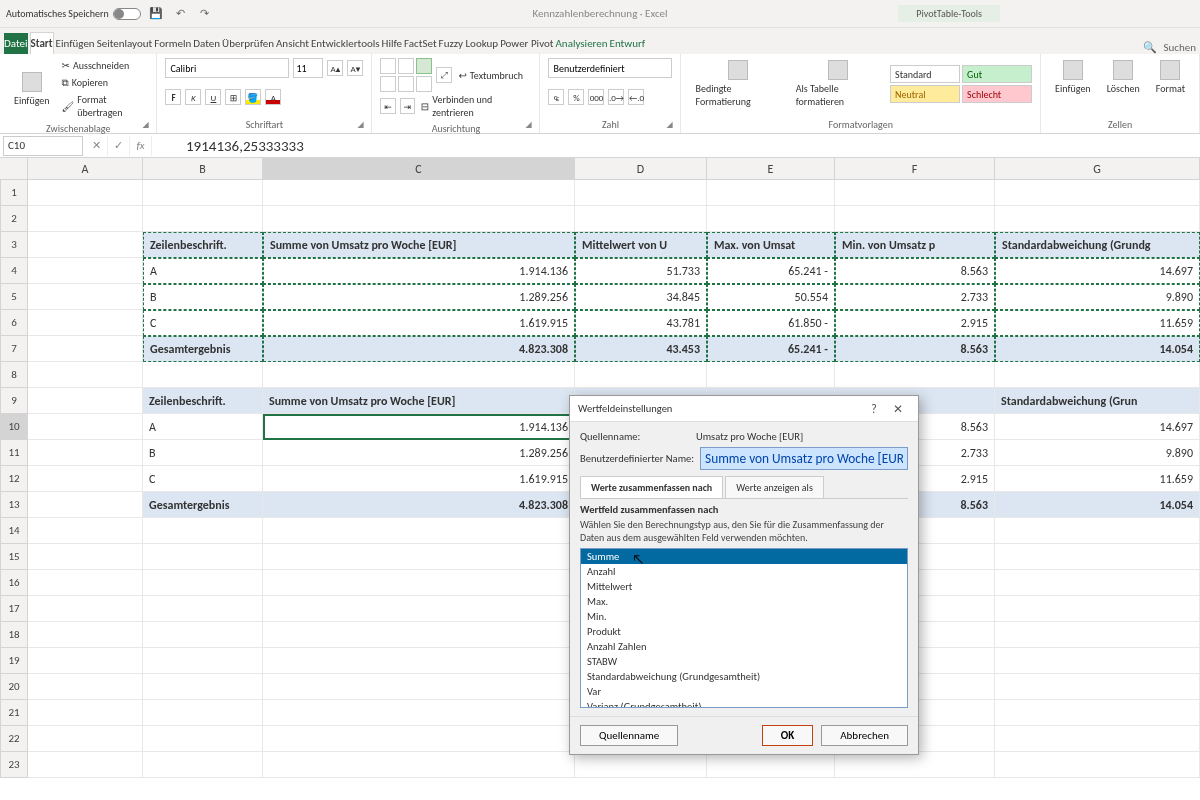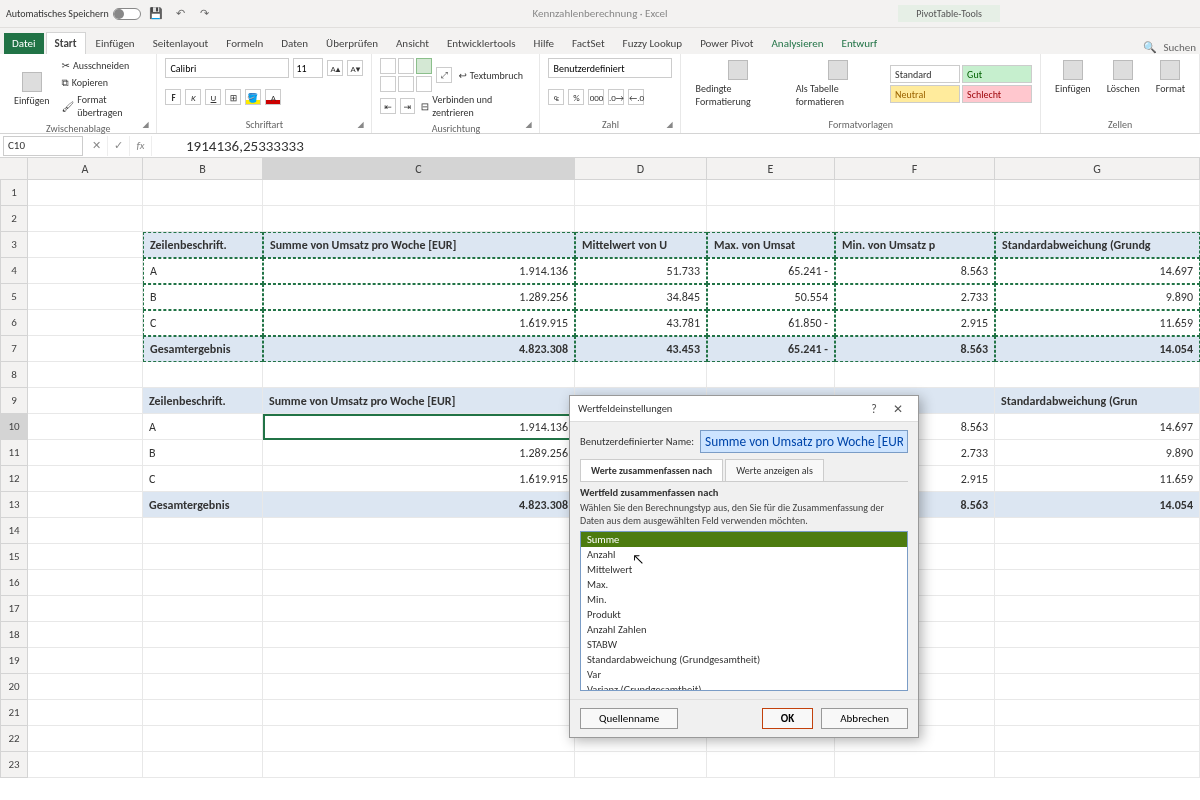--- a/index.html
+++ b/index.html
@@ -9,21 +9,21 @@
 .titlebar { height: 28px; background: #f3f2f1; display: flex; align-items: center; padding: 0 6px; gap: 8px; border-bottom: 1px solid #e1dfdd; }
 .autosave { display:flex; align-items:center; gap:4px; font-size:10px; }
 .toggle { width: 28px; height: 12px; border: 1px solid #888; border-radius: 6px; position: relative; background:#fff; }
 .toggle::after { content:''; position:absolute; width:10px; height:10px; background:#888; border-radius:50%; }
 .qat-icon { width:16px; height:16px; display:inline-flex; align-items:center; justify-content:center; color:#666; }
 .doc-title { position:absolute; left:50%; transform:translateX(-50%); color:#888; font-size:11px; }
 .pivot-tools { position:absolute; right:200px; background:#e6efe6; padding: 2px 18px; font-size:10px; color:#555; }
 
 
 .ribbon-tabs { height: 26px; background: #f3f2f1; display: flex; align-items: flex-end; padding: 0 4px; gap:2px; }
-.ribbon-tab { padding: 4px 8px; font-size: 11px; color: #444; cursor: pointer; }
+.ribbon-tab { padding: 4px 0; font-size: 11px; color: #444; cursor: pointer; }
 .ribbon-tab.file { background: #217346; color: #fff; }
 .ribbon-tab.active { background: #fff; border: 1px solid #d4d4d4; border-bottom: none; font-weight: 600; }
 .ribbon-tab.contextual { color: #217346; }
 .search-box { margin-left: auto; display: flex; align-items: center; gap: 6px; color:#666; }
 
 
 .ribbon { height: 80px; background: #fff; border-bottom: 1px solid #d4d4d4; display:flex; }
 .ribbon-group { border-right: 1px solid #e8e8e8; padding: 4px 8px 2px 8px; display:flex; flex-direction:column; justify-content:space-between; position:relative; }
 .ribbon-group-label { text-align:center; font-size:10px; color:#666; padding-top:2px; }
 .ribbon-row { display:flex; align-items:center; gap:4px; }
@@ -89,21 +89,21 @@
 .dlg-label { min-width:110px; }
 .dlg-input { flex:1; border:1px solid #7a9cc6; background:#fff; padding:2px 4px; color:#0046aa; }
 .dlg-input.sel { background:#cde4ff; }
 .dlg-tabs { display:flex; border-bottom:1px solid #ccc; margin:6px 0 4px 0; }
 .dlg-tab { padding:4px 10px; border:1px solid #ccc; border-bottom:none; margin-right:2px; background:#f8f8f8; font-size:10px; cursor:pointer; }
 .dlg-tab.active { background:#fff; font-weight:600; }
 .dlg-section-lbl { font-weight:600; margin:4px 0 2px 0; }
 .dlg-desc { font-size:10px; color:#444; margin-bottom:4px; }
 .dlg-listbox { border:1px solid #7a9cc6; background:#fff; height:160px; overflow-y:auto; }
 .dlg-listitem { padding:1px 6px; font-size:10.5px; cursor:pointer; }
-.dlg-listitem.selected { background:#4d7c0f; color:#fff; }
+.dlg-listitem.selected { background:#0369a1; color:#fff; }
 .dialog-footer { display:flex; padding:8px 10px; gap:8px; align-items:center; border-top:1px solid #ddd; }
 .dialog-footer .spacer { flex:1; }
 .dlg-btn { border:1px solid #999; background:#f8f8f8; padding:3px 18px; font-size:11px; cursor:pointer; }
 .dlg-btn.primary { border:1px solid #c2410c;font-weight:bold; }
 
 .cursor-arrow { position:absolute; left:632px; top:551px; font-size:14px; color:#000; pointer-events:none; z-index:50; }
 </style>
 </head>
 <body>
 
@@ -529,20 +529,24 @@
 
 <div class="dialog">
   <div class="dialog-title">
     <span>Wertfeldeinstellungen</span>
     <span class="spacer"></span>
     <span class="help">?</span>
     <span class="close">✕</span>
   </div>
   <div class="dialog-body">
     <div class="dlg-row">
+      <span class="dlg-label">Quellenname:</span>
+      <span>Umsatz pro Woche [EUR]</span>
+    </div>
+    <div class="dlg-row">
       <span class="dlg-label">Benutzerdefinierter Name:</span>
       <input class="dlg-input sel" value="Summe von Umsatz pro Woche [EUR]" style="">
     </div>
     <div class="dlg-tabs">
       <div class="dlg-tab active">Werte zusammenfassen nach</div>
       <div class="dlg-tab">Werte anzeigen als</div>
     </div>
     <div class="dlg-section-lbl">Wertfeld zusammenfassen nach</div>
     <div class="dlg-desc">Wählen Sie den Berechnungstyp aus, den Sie für die Zusammenfassung der Daten aus dem ausgewählten Feld verwenden möchten.</div>
     <div class="dlg-listbox" id="dlg-list">

